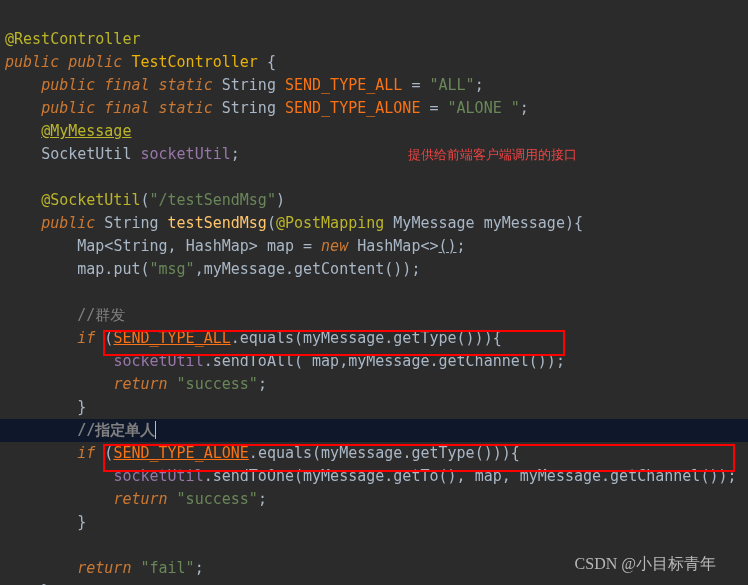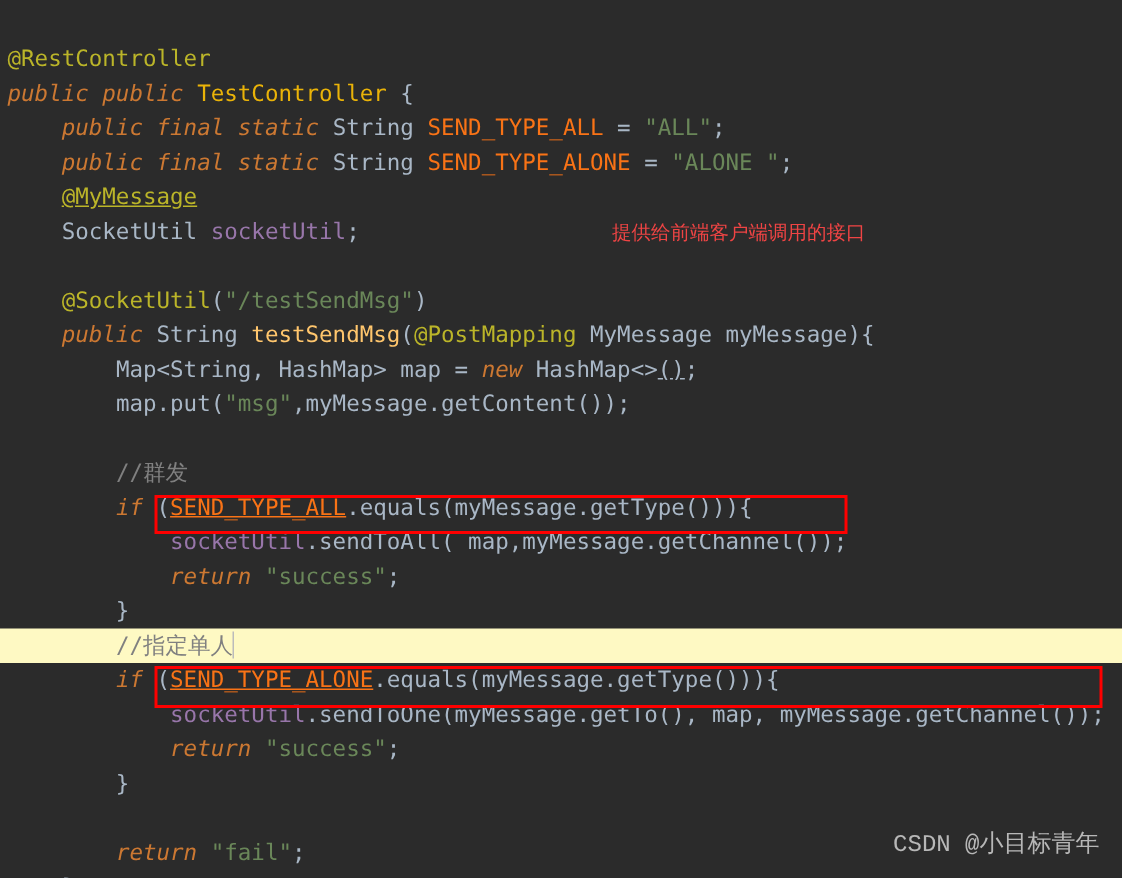--- a/index.html
+++ b/index.html
@@ -35,27 +35,27 @@
     }
     .annotation-text {
       position: absolute;
       color: #ef4444;
       font-size: 13px;
       font-family: sans-serif;
     }
     .watermark {
       position: absolute;
       bottom: 10px;
-      right: 15px;
+      right: 32px;
       color: #d0d0d0;
       font-size: 16px;
-      font-family: Liberation Mono, monospace;
+      font-family: Liberation Serif, serif;
       opacity: 0.85;
     }
-    .selected-line { background: #fef9c3; }
+    .selected-line { background: #0f172a; font-weight: bold; }
   </style>
 </head>
 <body>
 
 <div class="line"><span>  </span></div>
 <div class="line"><span class="annotation">@RestController</span></div>
 <div class="line"><span class="keyword">public</span> <span class="keyword">public</span> <span class="classname">TestController</span> {</div>
 <div class="line">    <span class="keyword">public</span> <span class="keyword">final</span> <span class="keyword">static</span> <span class="type">String</span> <span class="field-i">SEND_TYPE_ALL</span> = <span class="string">"ALL"</span>;</div>
 <div class="line">    <span class="keyword">public</span> <span class="keyword">final</span> <span class="keyword">static</span> <span class="type">String</span> <span class="field-i">SEND_TYPE_ALONE</span> = <span class="string">"ALONE "</span>;</div>
 <div class="line">    <span class="annotation-u">@MyMessage</span></div>

